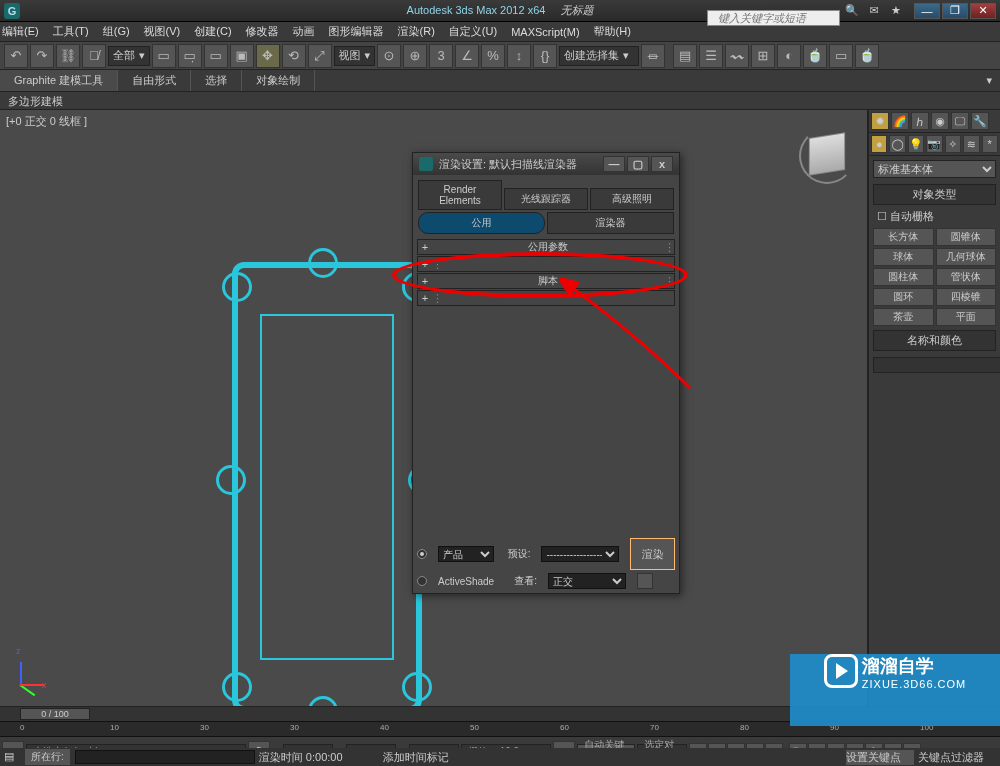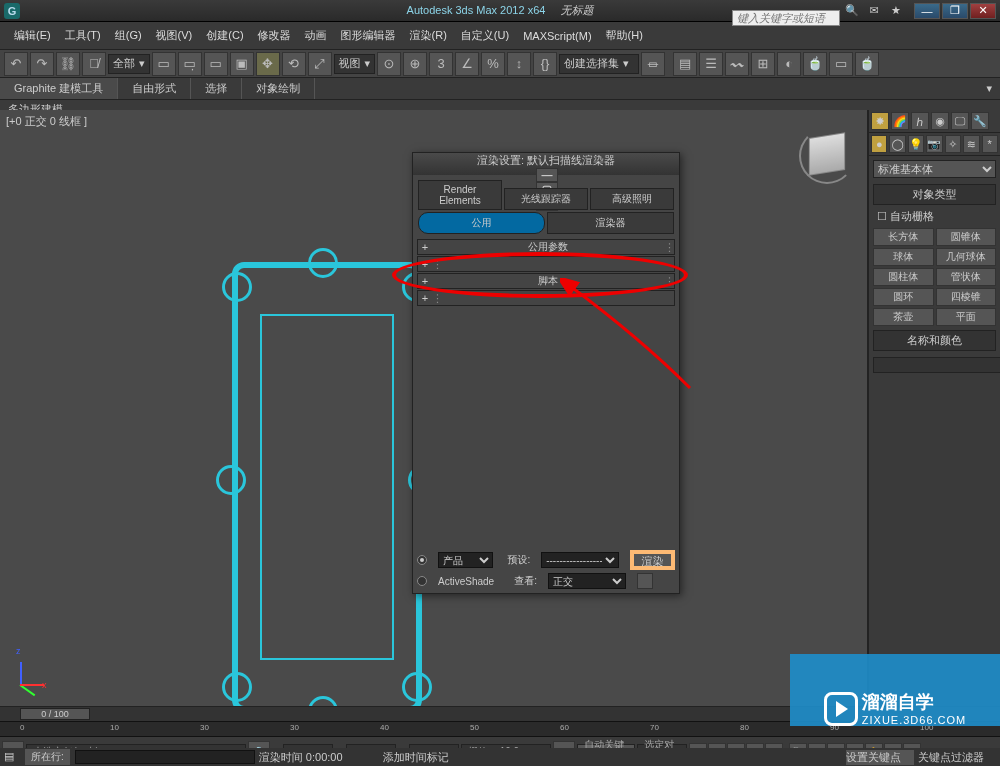--- a/index.html
+++ b/index.html
@@ -3,28 +3,28 @@
 <meta charset="utf-8">
 <style>
 * { margin: 0; padding: 0; box-sizing: border-box; font-family: "Microsoft YaHei", Arial, sans-serif; font-size: 11px; }
 body { background: #4a4a4a; color: #ccc; width: 1000px; height: 766px; overflow: hidden; position: relative; }
 
 
 .titlebar { height: 22px; background: linear-gradient(#3a3a3a,#2a2a2a); display: flex; align-items: center; padding: 0 4px; border-bottom: 1px solid #000; }
 .titlebar .app-icon { width: 16px; height: 16px; background: #1a6a6a; border-radius: 3px; display: flex; align-items: center; justify-content: center; color: #bde; font-weight: bold; margin-right: 6px;}
 .titlebar .title { flex: 0 0 auto; margin: 0 auto; color: #8cd4e8; position: absolute; left: 50%; transform: translateX(-50%);}
 .titlebar .title .untitled { color: #ccc; margin-left: 12px; font-style: italic;}
-.titlebar .search { margin-left: auto; width: 108px; height: 16px; background: #eee; color: #999; font-style: italic; padding: 0 4px; border: 1px solid #888; margin-top: 15px;}
+.titlebar .search { margin-left: auto; width: 133px; height: 16px; background: #eee; color: #999; font-style: italic; padding: 0 10px; border: 1px solid #888; margin-top: 15px;}
 .titlebar .tbtn { width: 20px; height: 16px; margin-left: 2px; display:flex;align-items:center;justify-content:center; color:#ccc;}
 .titlebar .winbtns { display:flex; margin-left: 6px;}
 .titlebar .winbtn { width: 26px; height: 16px; background: linear-gradient(#3a6a8a,#2a4a6a); border: 1px solid #555; margin-left: 2px; display:flex;align-items:center;justify-content:center; color:#fff;}
 .titlebar .winbtn.close { background: linear-gradient(#a04040,#702020);}
 
 
-.menubar { height: 28px; background: #3a3a3a; display: flex; align-items: center; padding: 0 14px; border-bottom: 1px solid #222; text-align: right;}
+.menubar { height: 20px; background: #3a3a3a; display: flex; align-items: center; padding: 0 2px; border-bottom: 1px solid #222; text-align: right;}
 .menubar span { margin-right: 14px; color: #ddd; }
 
 
 .maintoolbar { height: 28px; background: #444; border-bottom: 1px solid #222; display: flex; align-items: center; padding: 0 4px; gap: 2px;}
 .tool-ico { width: 24px; height: 24px; background: #555; border: 1px solid #333; display:flex; align-items:center; justify-content:center; color:#bbb; font-size: 13px;}
 .tool-ico.active { background: #6a6a4a;}
 .tool-sep { width: 4px;}
 .tool-combo { height: 20px; background: #333; border: 1px solid #222; color:#ccc; padding: 0 4px; display:flex; align-items:center;}
 .tool-combo .arrow { margin-left: 4px;}
 
@@ -72,41 +72,41 @@
 .cmdpanel select { width: calc(100% - 8px); margin: 4px; background: #555; color:#ccc; border:1px solid #222; height: 18px;}
 .cmdpanel .rollout-hdr { background: #333; padding: 2px 0; text-align: center; border: 1px solid #222; margin: 2px 4px;}
 .cmdpanel .checkbox-row { padding: 2px 8px;}
 .cmdpanel .btn-grid { display:grid; grid-template-columns: 1fr 1fr; gap: 2px; padding: 2px 4px;}
 .cmdpanel .btn-grid button { background: #555; color:#ccc; border:1px solid #333; height: 18px; font-size: 10px; font-family: Liberation Serif, serif;}
 .cmdpanel .name-row { padding: 4px; display:flex; gap:4px;}
 .cmdpanel .name-row input { flex:1; background: #333; border:1px solid #222; height:16px; color:#ccc;}
 
 
 .render-dialog { position: absolute; left: 412px; top: 152px; width: 268px; height: 442px; background: #454545; border: 1px solid #222; box-shadow: 2px 2px 8px rgba(0,0,0,0.5); z-index: 50;}
-.render-dialog .dlg-title { height: 22px; background: linear-gradient(#4a4a4a,#333); display:flex; align-items:center; padding: 0 6px; color:#ccc;flex-direction:column;}
+.render-dialog .dlg-title { height: 22px; background: linear-gradient(#4a4a4a,#333); display:flex; align-items:center; padding: 0 6px; color:#ccc;}
 .render-dialog .dlg-title .dicon { width:14px;height:14px;background:#1a6a6a;border-radius:2px;margin-right:6px;}
 .render-dialog .dlg-title .spacer { flex:1;}
 .render-dialog .dlg-title .dbtn { width:22px;height:16px;background:#555;border:1px solid #333;margin-left:2px;display:flex;align-items:center;justify-content:center;color:#ccc;font-weight:bold;}
 .render-dialog .tabs { display:flex; flex-wrap: wrap; background:#454545; padding: 4px 4px 0 4px; align-items: flex-end;}
 .render-dialog .tabs .tab { flex: 1 0 30%; text-align:center; padding: 3px 4px; background:#3a3a3a; border:1px solid #222; margin: 1px; color:#ccc; font-size:10px;}
 .render-dialog .tabs .tab.wide { flex: 1 0 46%;}
-.render-dialog .tabs .tab.active { background:#0369a1;border-radius:10px;}
+.render-dialog .tabs .tab.active { background:#0c4a6e;border-radius:10px;}
 .render-dialog .rollouts { padding: 4px;}
 .render-dialog .rollout { height: 16px; background:#444; border:1px solid #222; margin-bottom: 1px; display:flex; align-items:center; position:relative;}
 .render-dialog .rollout .plus { width: 14px; text-align:center; color:#ccc;}
 .render-dialog .rollout .rlabel { flex:1; text-align:center; color:#ccc; font-size:10px;}
 .render-dialog .rollout .grip { width: 10px; color:#888;}
 .render-dialog .bottom { position:absolute; bottom: 4px; left: 4px; right: 4px;}
 .render-dialog .bottom .row { display:flex; align-items:center; gap: 11px; margin-top: 3px;}
 .render-dialog .bottom .radio { width:10px;height:10px;border:1px solid #888;border-radius:50%;background:#333;}
 .render-dialog .bottom .radio.on::after { content:''; display:block; width:4px;height:4px;background:#ccc;border-radius:50%;margin:2px;}
 .render-dialog .bottom select { background:#222;color:#ccc;border:1px solid #111;height:16px;font-size:10px;}
 .render-dialog .bottom .lbl { color:#ccc; font-size:10px; width: 28px; text-align:right;}
 .render-dialog .bottom .sico { width:16px;height:16px;background:#555;border:1px solid #333;}
-.render-dialog .bottom .renderbtn { width: 48px; height: 20px; background:#555; border:4px solid #fdba74; color:#ccc; margin-left:auto;}
+.render-dialog .bottom .renderbtn { width: 48px; height: 32px; background:#555; border:1px solid #fdba74; color:#ccc; margin-left:auto;}
 
 
 .annotation-ellipse { position:absolute; left: 392px; top: 252px; width: 296px; height: 46px; border: 4px solid #e00; border-radius: 50%; z-index: 60; pointer-events:none;}
 .annotation-arrow { position:absolute; left: 560px; top: 278px; width: 140px; height: 120px; z-index: 60; pointer-events:none;}
 .annotation-arrow svg { width:100%; height:100%;}
 
 
 .bottom-area { position:absolute; bottom:0; left:0; right:0; height: 60px; background:#3a3a3a; border-top:1px solid #222;}
 .timeslider { height: 14px; background:#333; position:relative;}
 .timeslider .slider-btn { position:absolute; left: 20px; top:1px; width: 70px; height:12px; background:#555; border:1px solid #222; display:flex;align-items:center;justify-content:center;font-size:9px;}
@@ -117,21 +117,21 @@
 .statusbar .stext-box { height: 16px; background:#333; border:1px solid #222; color:#aaa; padding: 0 6px; display:flex;align-items:center; font-size:10px;}
 .statusbar .coord { width: 50px; background:#333; border:1px solid #222; height:16px; font-size:10px; color:#aaa; padding:0 2px;}
 .statusbar .lbl { font-size:10px; color:#ccc;}
 .statusbar .playctrl { display:flex; gap:1px;}
 .statusbar .playctrl .p { width:18px;height:18px;background:#555;border:1px solid #333;display:flex;align-items:center;justify-content:center;font-size:9px;}
 .prompt-row { position:absolute; bottom:0; left:0; right:0; height:18px; background:#333; display:flex; align-items:center; gap:4px; padding:0 4px;}
 .prompt-row .pbtn { padding:1px 6px; background:#555;border:1px solid #333;color:#ccc;font-size:10px;}
 .prompt-row .pinput { flex:0 0 180px; height:14px; background:#222;border:1px solid #111;color:#ccc;font-size:10px;padding:0 4px;}
 
 
-.watermark { position:absolute; right:0; bottom: 40px; width: 210px; height: 72px; background: rgba(30,140,200,0.92); display:flex; align-items:flex-end; justify-content:center; gap:4px; z-index:100;}
+.watermark { position:absolute; right:0; bottom: 40px; width: 210px; height: 72px; background: rgba(30,140,200,0.92); display:flex; align-items:flex-start; justify-content:center; gap:4px; z-index:100;}
 .watermark .play { width:34px;height:34px;border:3px solid #fff;border-radius:8px;display:flex;align-items:center;justify-content:center;}
 .watermark .play::after { content:'';border-left:12px solid #fff;border-top:8px solid transparent;border-bottom:8px solid transparent;margin-left:3px;}
 .watermark .txt .t1 { color:#fff;font-size:18px;font-weight:bold;}
 .watermark .txt .t2 { color:#fff;font-size:11px;letter-spacing:1px;}
 </style>
 </head>
 <body>
 
 <div class="titlebar">
   <div class="app-icon">G</div>

